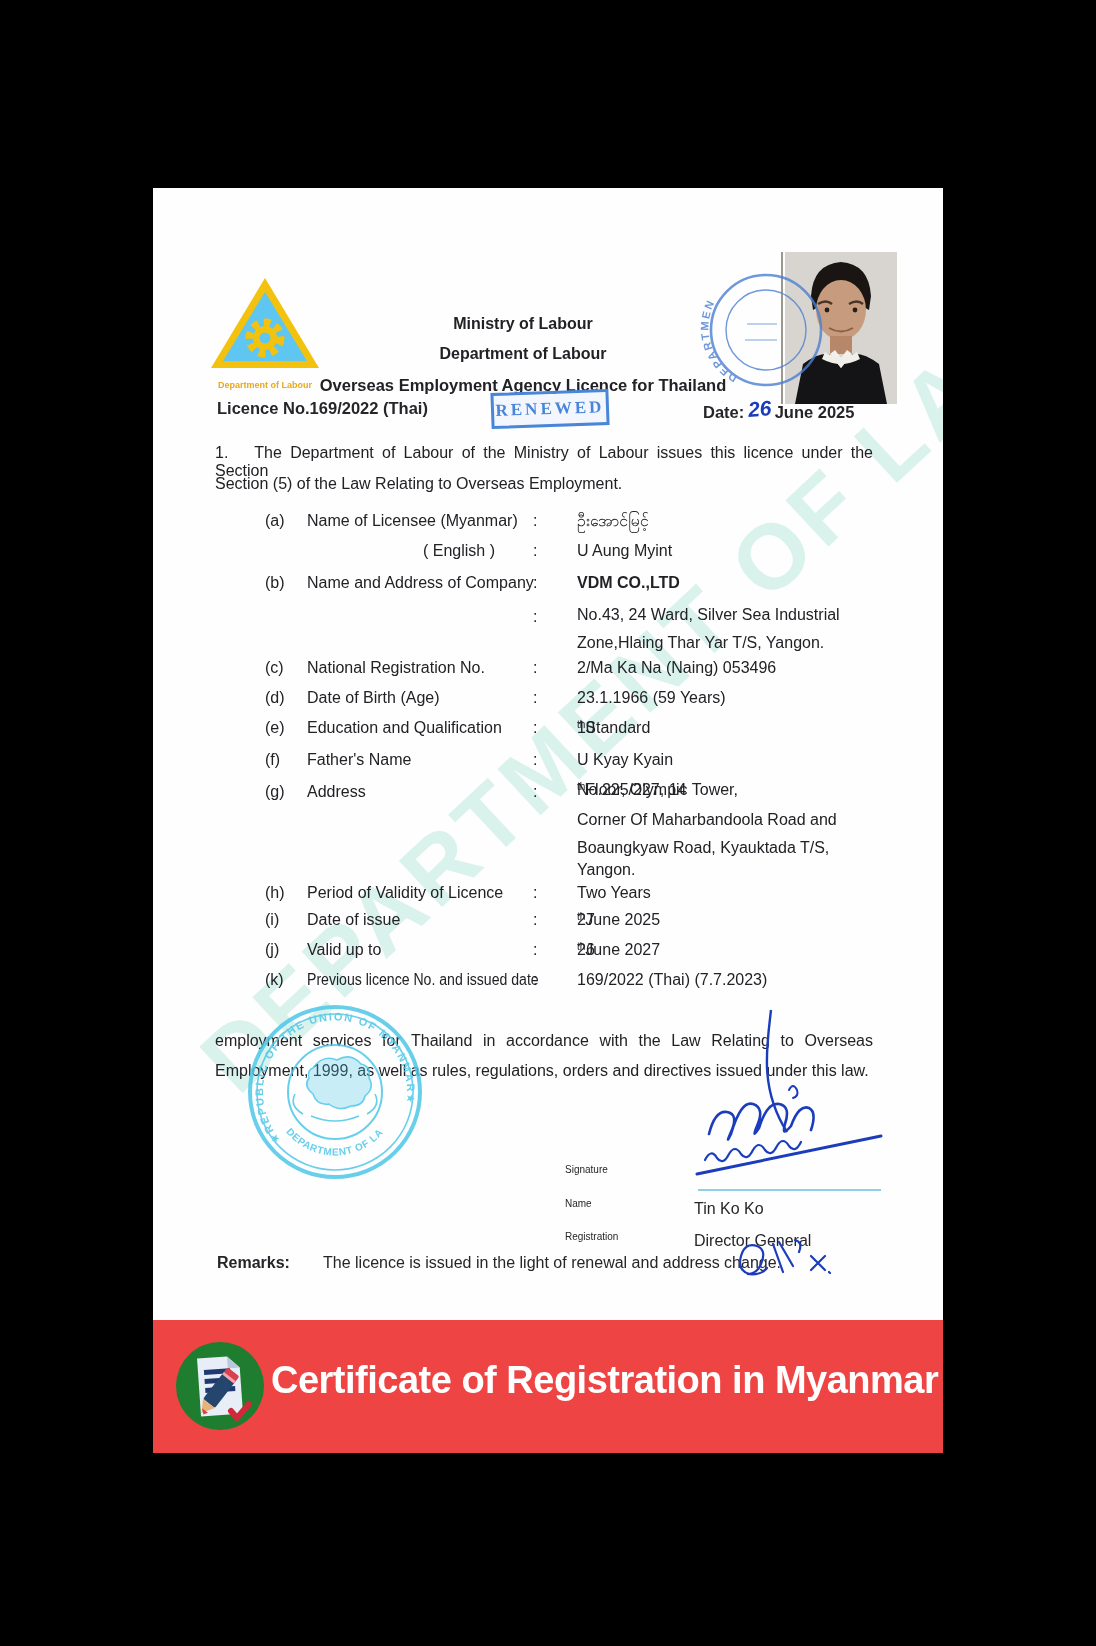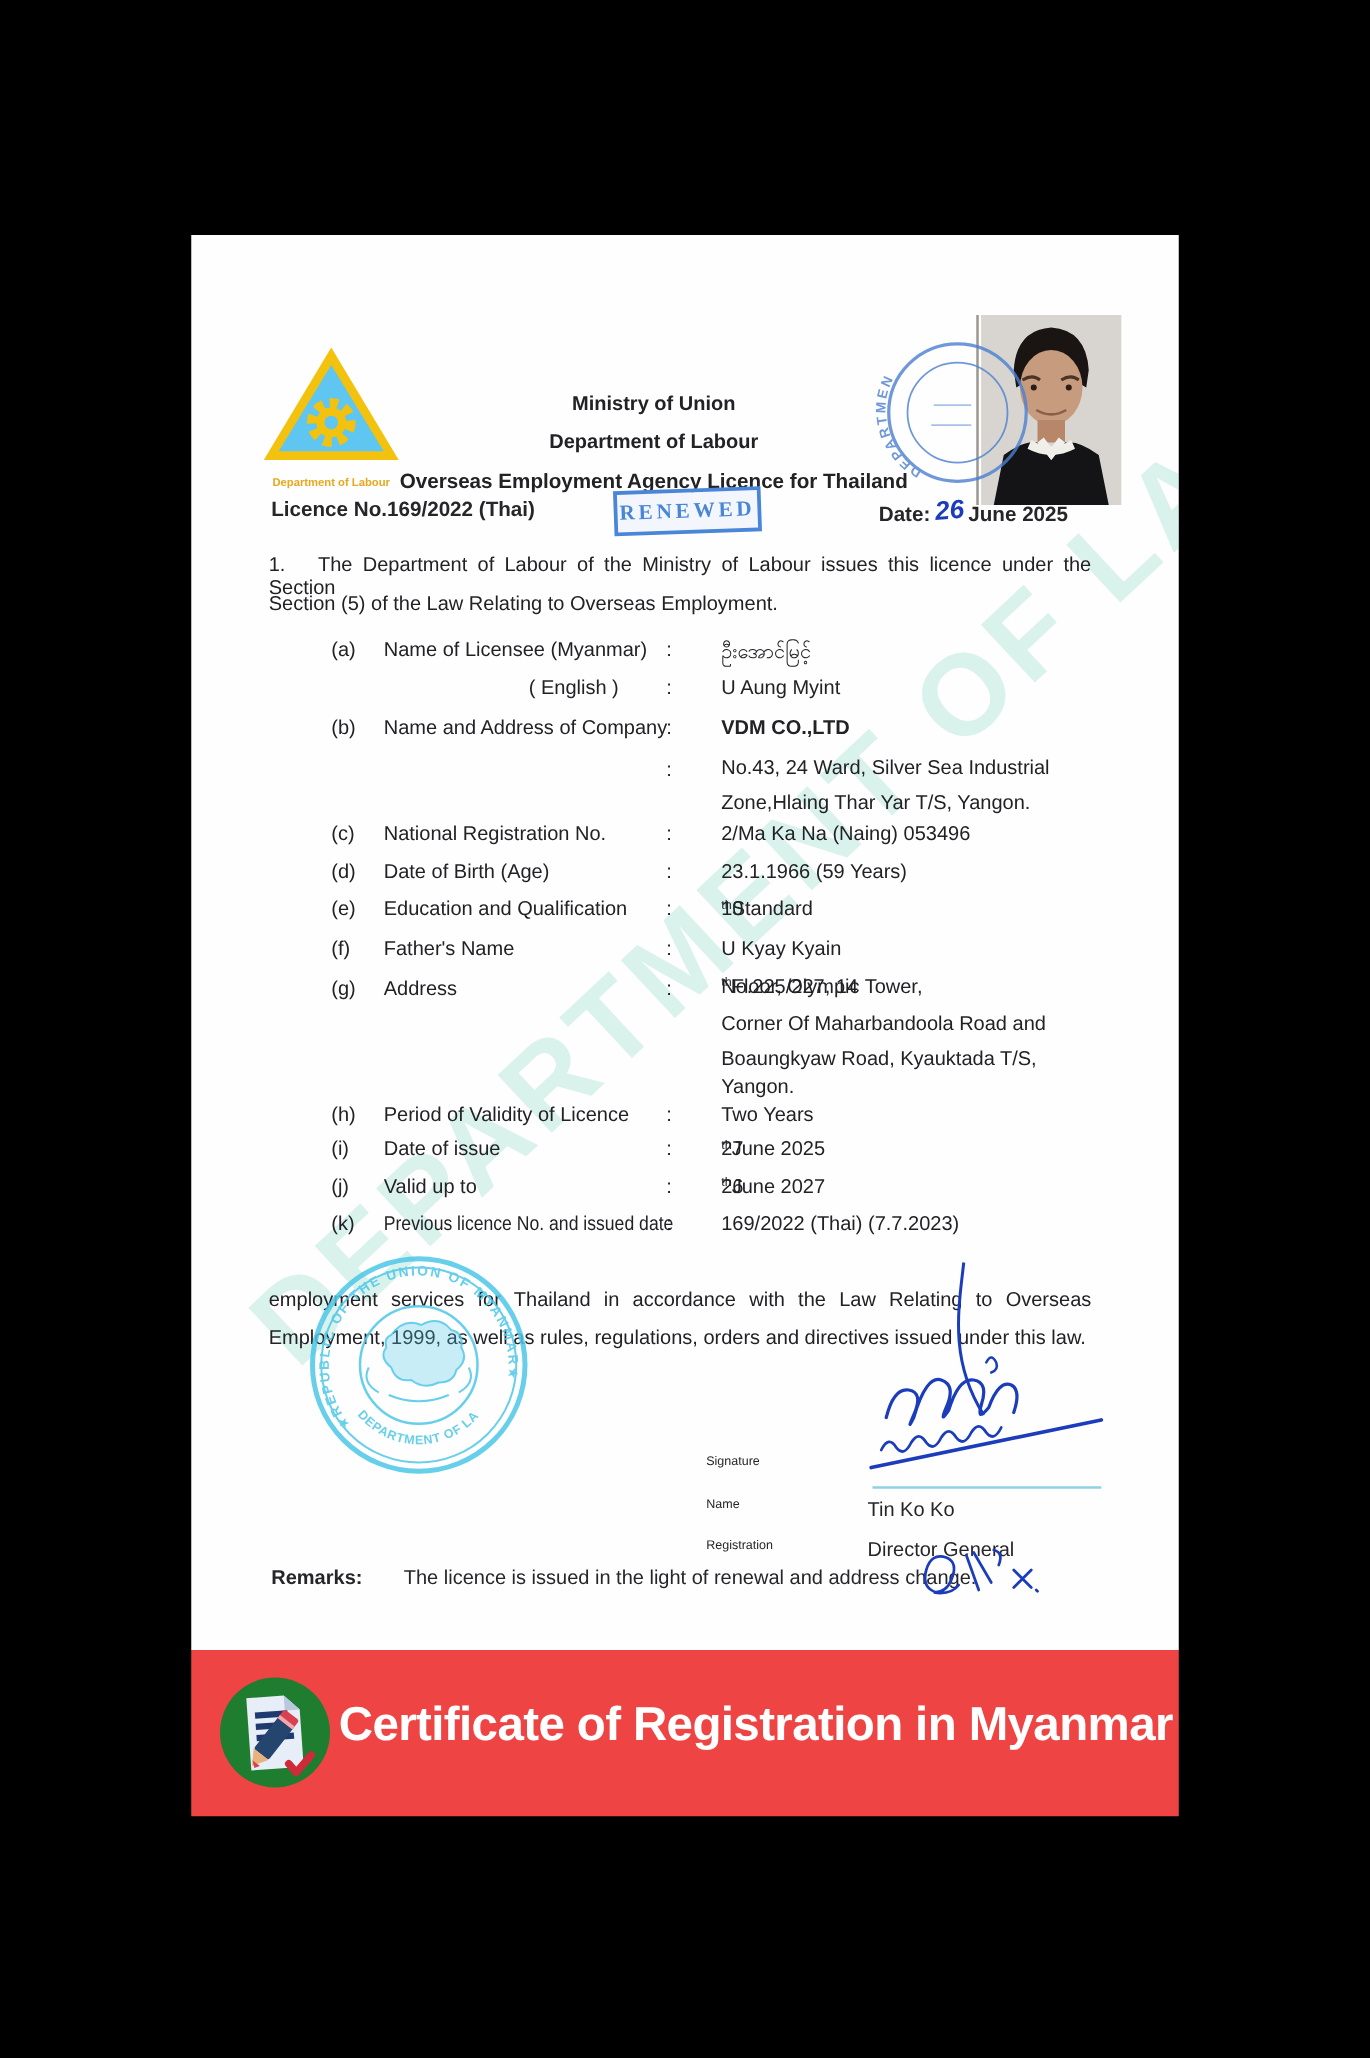--- a/index.html
+++ b/index.html
@@ -78,21 +78,21 @@
 </style>
 </head>
 <body>
 
 <div class="page">
 
   <div class="watermark">DEPARTMENT OF LABOUR</div>
 
   <div class="content">
 
-    <div class="hline h2">Ministry of Union</div>
+    <div class="hline h2">Ministry of Labour</div>
     <div class="hline h3">Department of Labour</div>
     <div class="hline h4">Overseas Employment Agency Licence for Thailand</div>
 
     <div class="logo">
       <svg width="120" height="104" viewBox="0 0 120 104">
         <polygon points="60,4 114,94 6,94" fill="#f2c20e"></polygon>
         <polygon points="60,18 102,87 18,87" fill="#5fc6f1"></polygon>
         <circle cx="60" cy="64" r="15" fill="none" stroke="#f2c20e" stroke-width="9" stroke-dasharray="6.5 5"></circle>
         <circle cx="60" cy="64" r="12" fill="#f2c20e"></circle>
         <circle cx="60" cy="64" r="5.5" fill="#5fc6f1"></circle>

